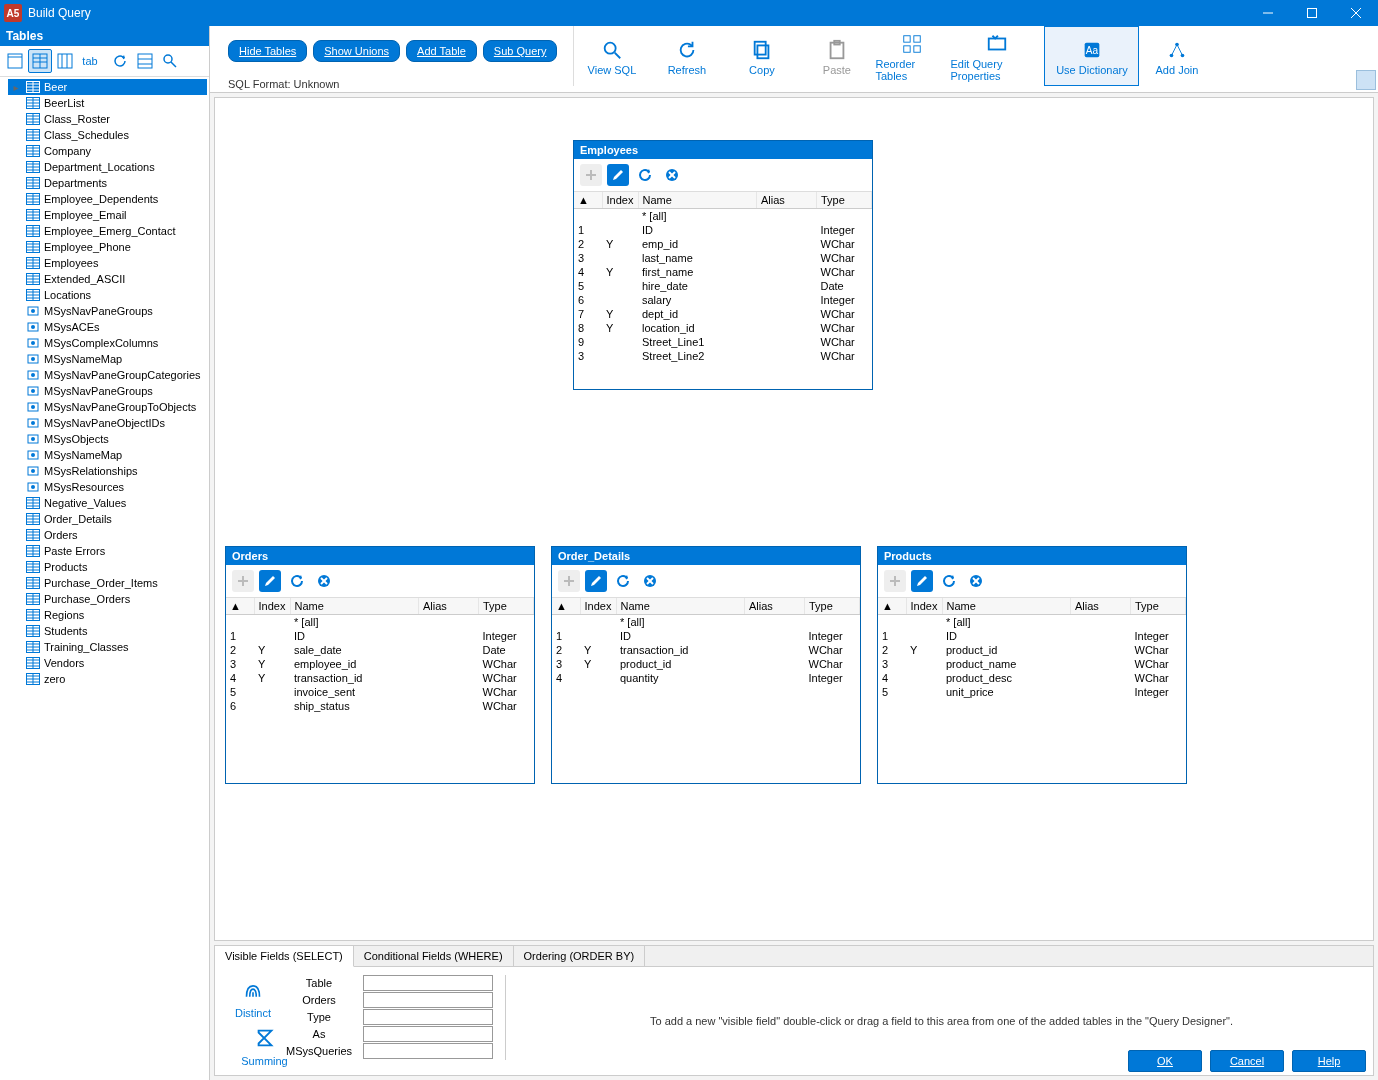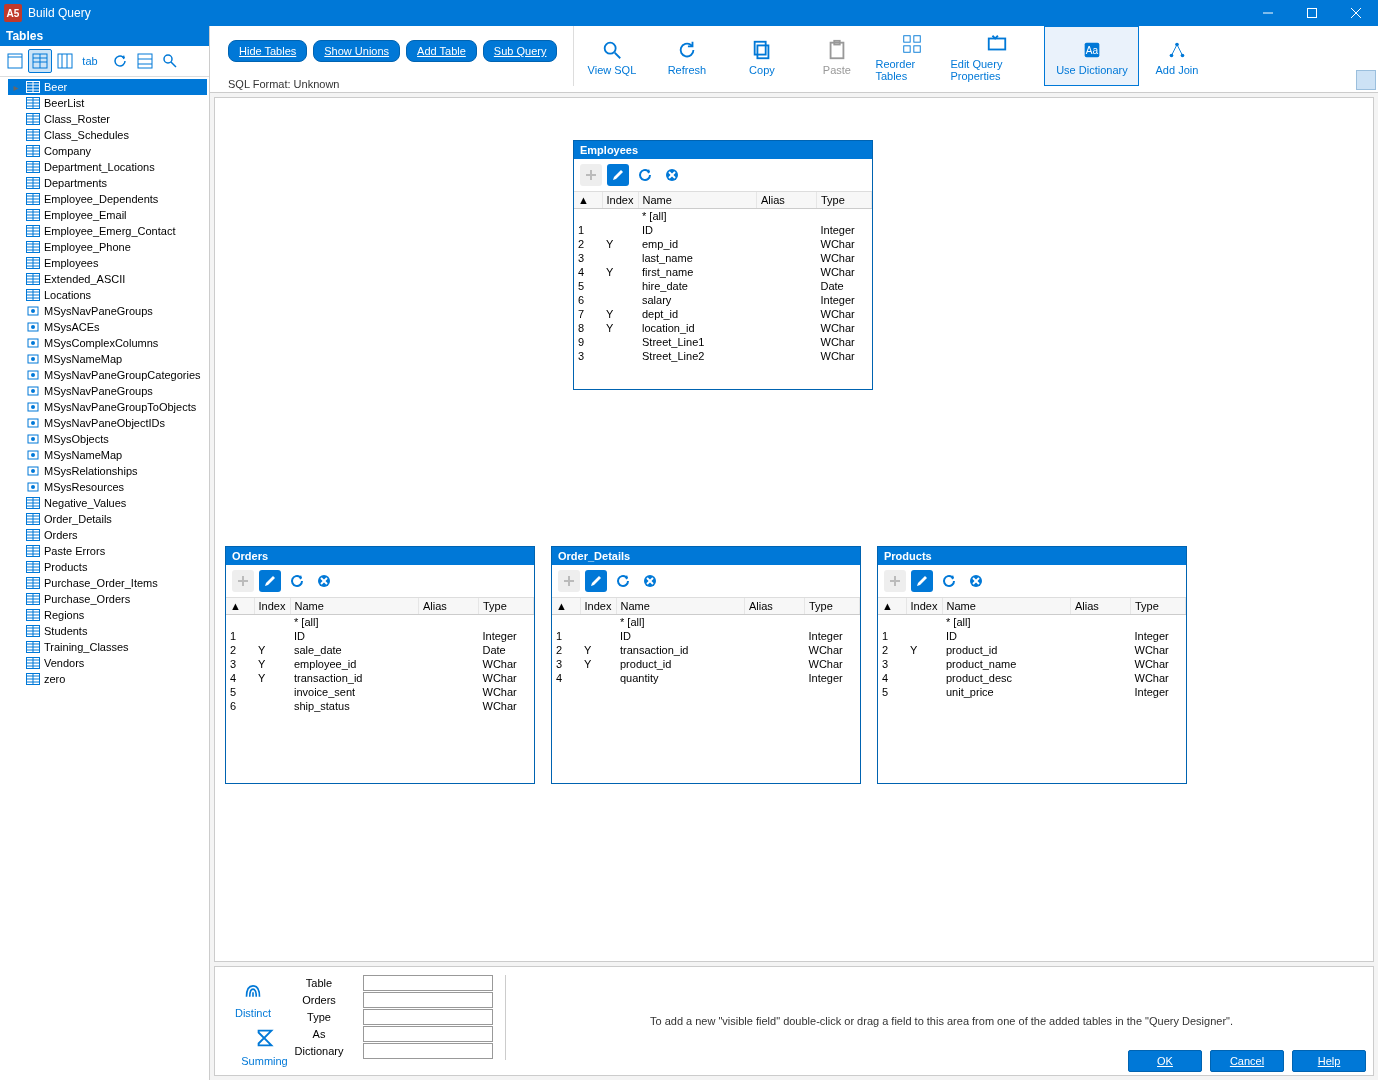--- a/index.html
+++ b/index.html
@@ -1087,20 +1087,25 @@
                     <td style="width:55px;">Integer</td>
                   </tr>
                 </tbody>
               </table>
             </div>
           </div>
       </div>
     </div>
 
     <div class="bottom-area">
+      <div class="tabs">
+        <div class="tab active">Visible Fields (SELECT)</div>
+        <div class="tab">Conditional Fields (WHERE)</div>
+        <div class="tab">Ordering (ORDER BY)</div>
+      </div>
       <div class="bottom-content">
         <div class="icon-col">
           <div style="display:flex;flex-direction:column;align-items:center;">
             <div class="ic-big">
               <svg width="26" height="26" viewBox="0 0 24 24">
                   <path d="M6 20c0-6 2-10 6-10s6 4 6 10M9 20c0-5 1-7 3-7s3 2 3 7M12 20c0-3 0-4 0-4" fill="none" stroke="currentColor" stroke-width="1.5"></path>
                 </svg>
             </div>
             <div class="ic-lbl">Distinct</div>
           </div>
@@ -1124,21 +1129,21 @@
             </div>
           <div class="form-row">
               <label>Type</label>
               <input style="">
             </div>
           <div class="form-row">
               <label>As</label>
               <input style="">
             </div>
           <div class="form-row">
-              <label>Dictionary</label>
+              <label>MSysQueries</label>
               <input style="">
             </div>
         </div>
         <div class="hint">To add a new "visible field" double-click or drag a field to this area from one of the added tables in the "Query Designer".</div>
       </div>
     </div>
 
     <div class="dialog-btns">
       <div class="dlg-btn">
           <span>OK</span>

